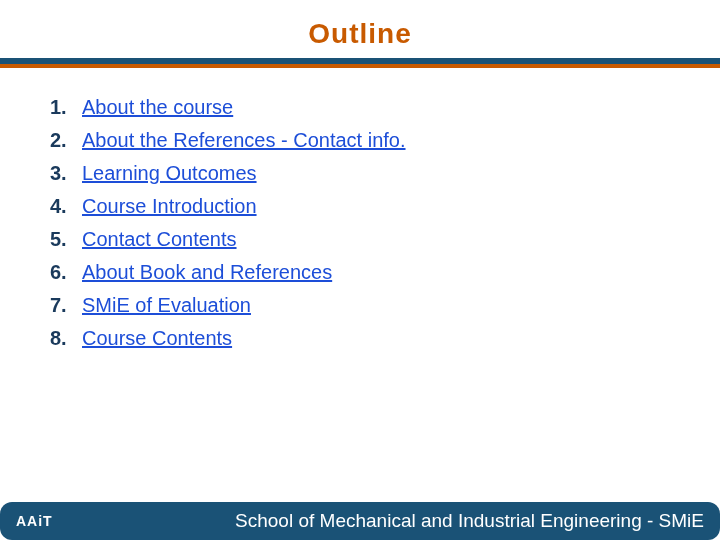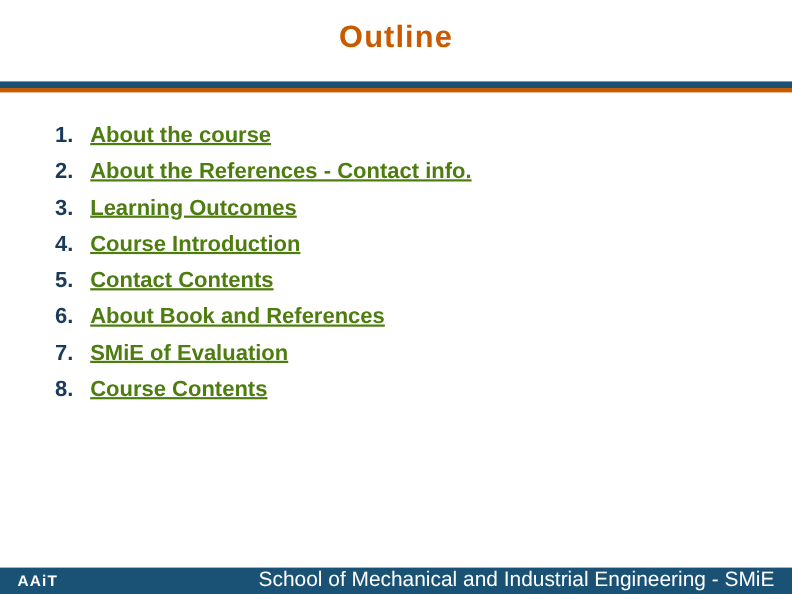--- a/index.html
+++ b/index.html
@@ -20,21 +20,21 @@
     .page-container {
       width: 720px;
       height: 540px;
       display: flex;
       flex-direction: column;
       background: #ffffff;
     }
 
     .title-section {
       text-align: center;
-      padding: 18px 0 24px 0;
+      padding: 18px 0 8px 0;
     }
 
     .title-text {
       font-size: 28px;
       font-weight: bold;
       color: #c85a00;
       letter-spacing: 1px;
     }
 
     .divider-top {
@@ -73,36 +73,37 @@
       font-weight: bold;
     }
 
     .item-number {
       color: #1a3a5c;
       min-width: 32px;
       font-weight: bold;
     }
 
     .item-link {
-      color: #4d7c0f;
+      color: #1d4ed8;
       text-decoration: underline;
-      font-weight: bold;
+      font-weight: normal;
     }
 
     .footer-bar {
-      height: 24px;
+      height: 38px;
       background: #1a5276;
       display: flex;
       align-items: center;
       justify-content: space-between;
       padding: 0 16px;
       position: absolute;
       bottom: 0;
       left: 0;
       width: 100%;
+      border-radius: 12px;
     }
 
     .footer-left {
       color: #ffffff;
       font-size: 14px;
       font-weight: bold;
       letter-spacing: 1px;
     }
 
     .footer-right {

